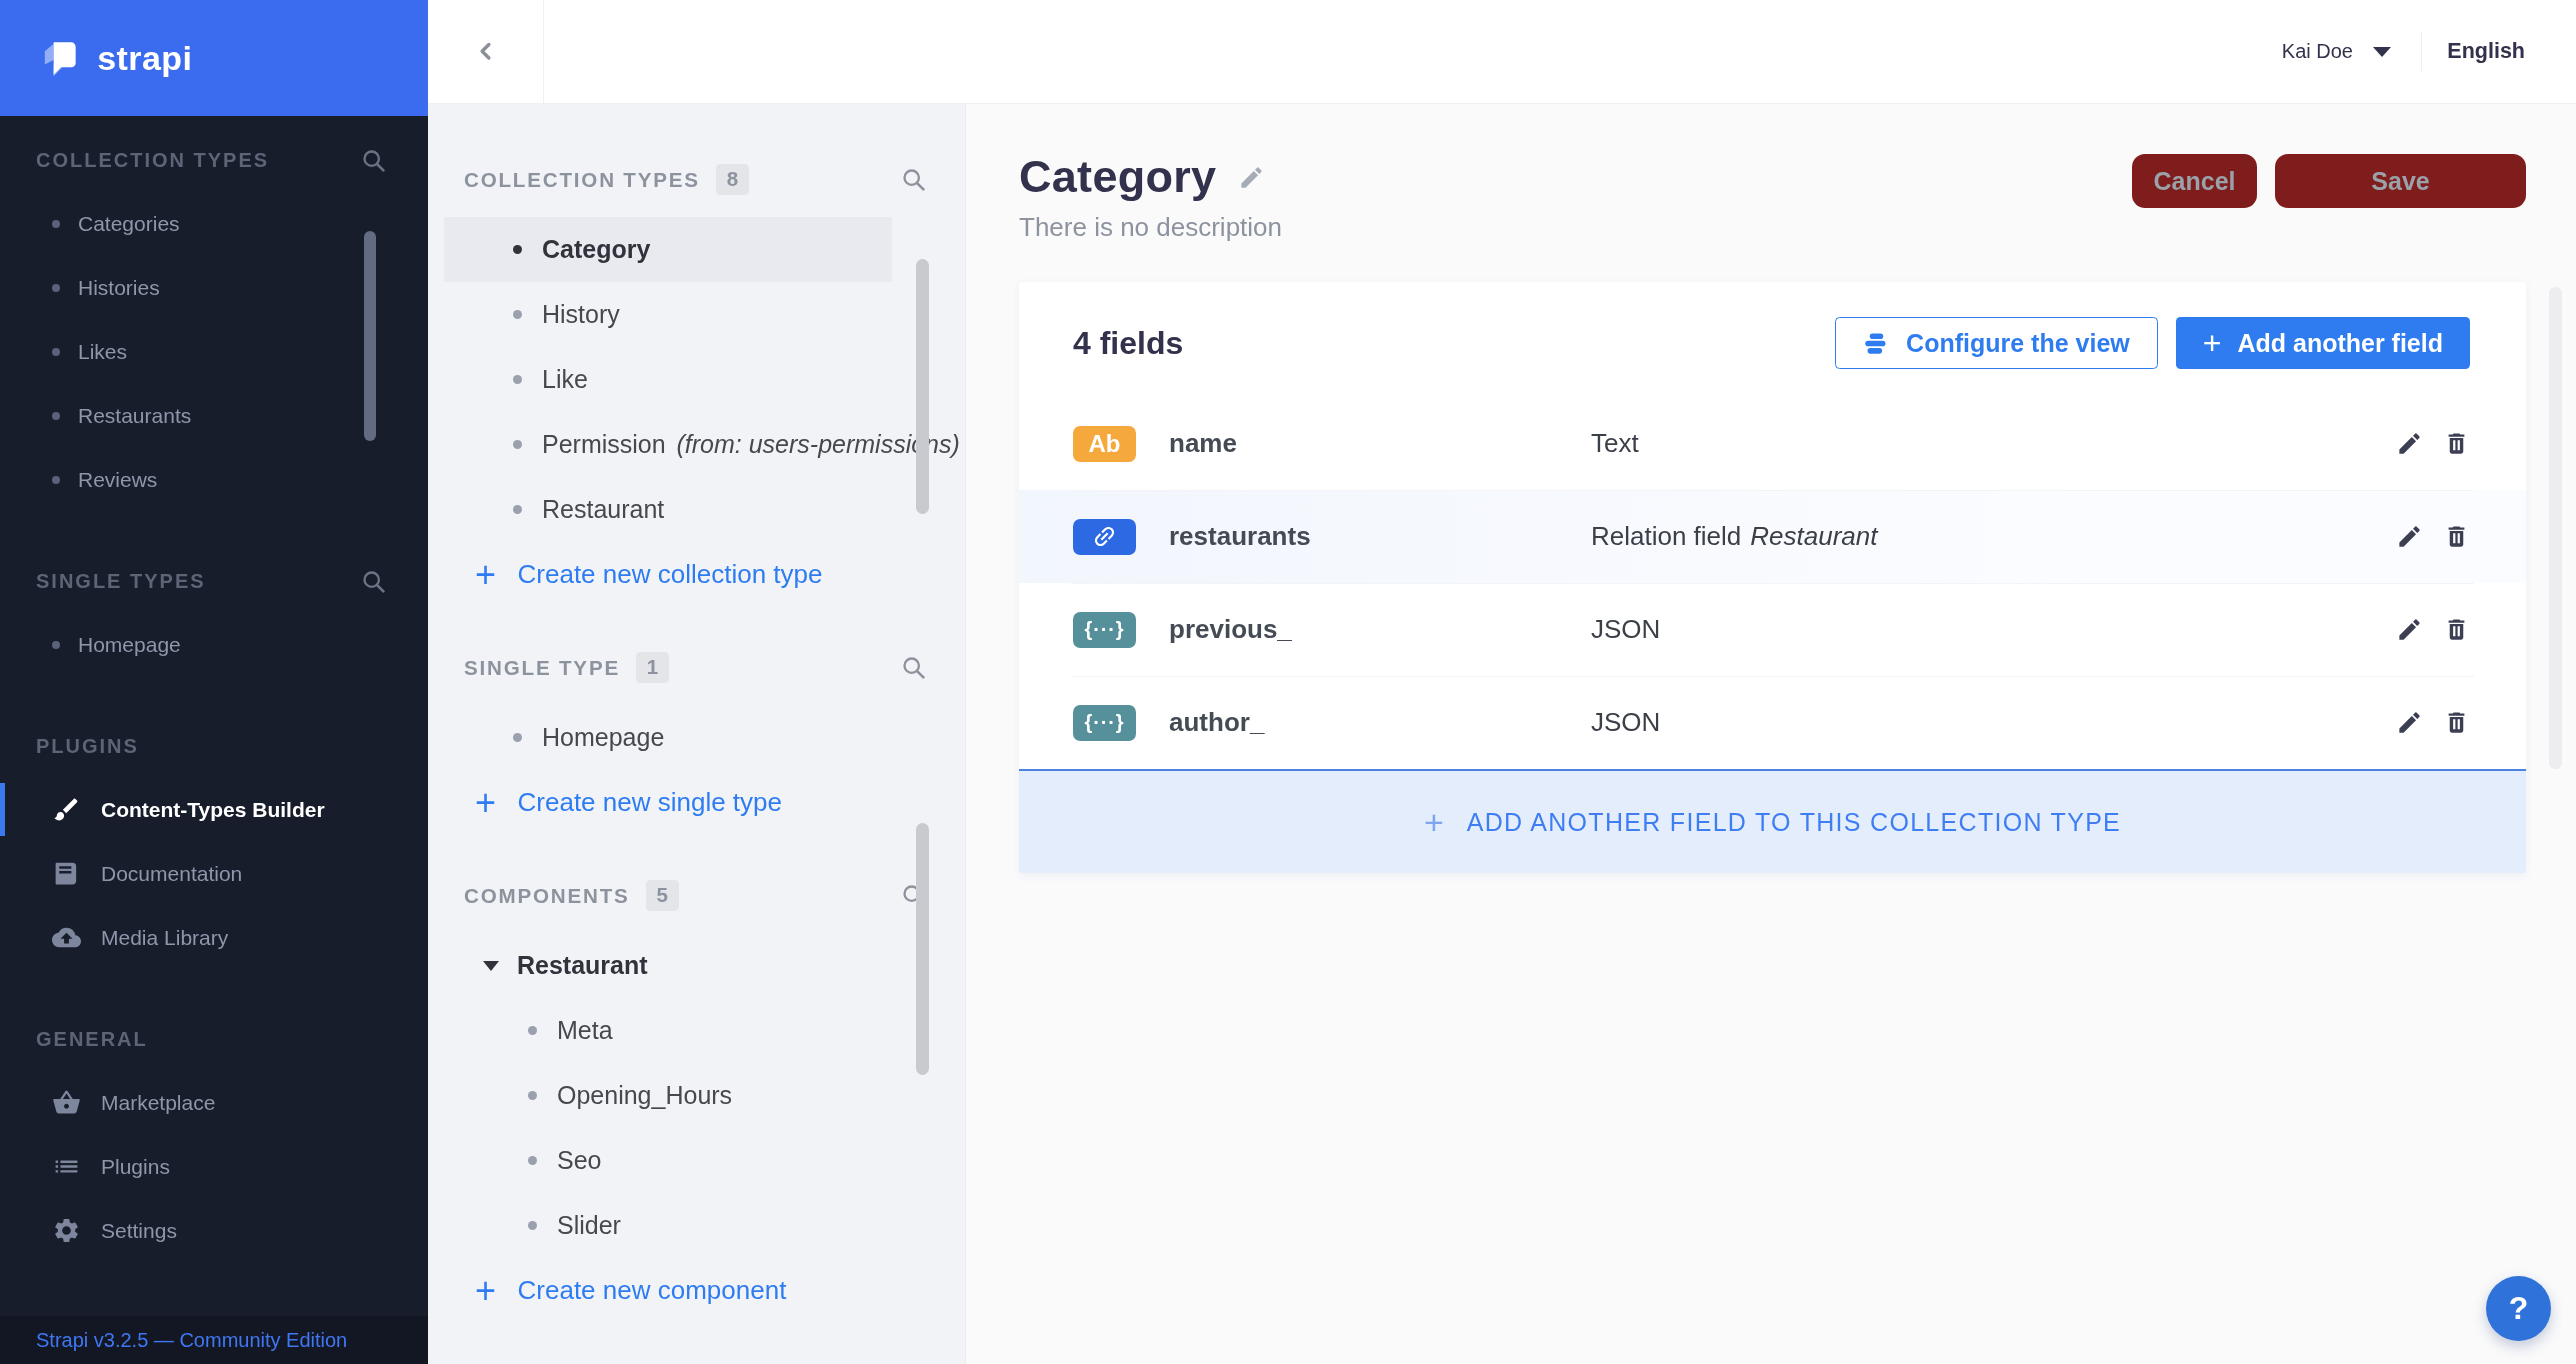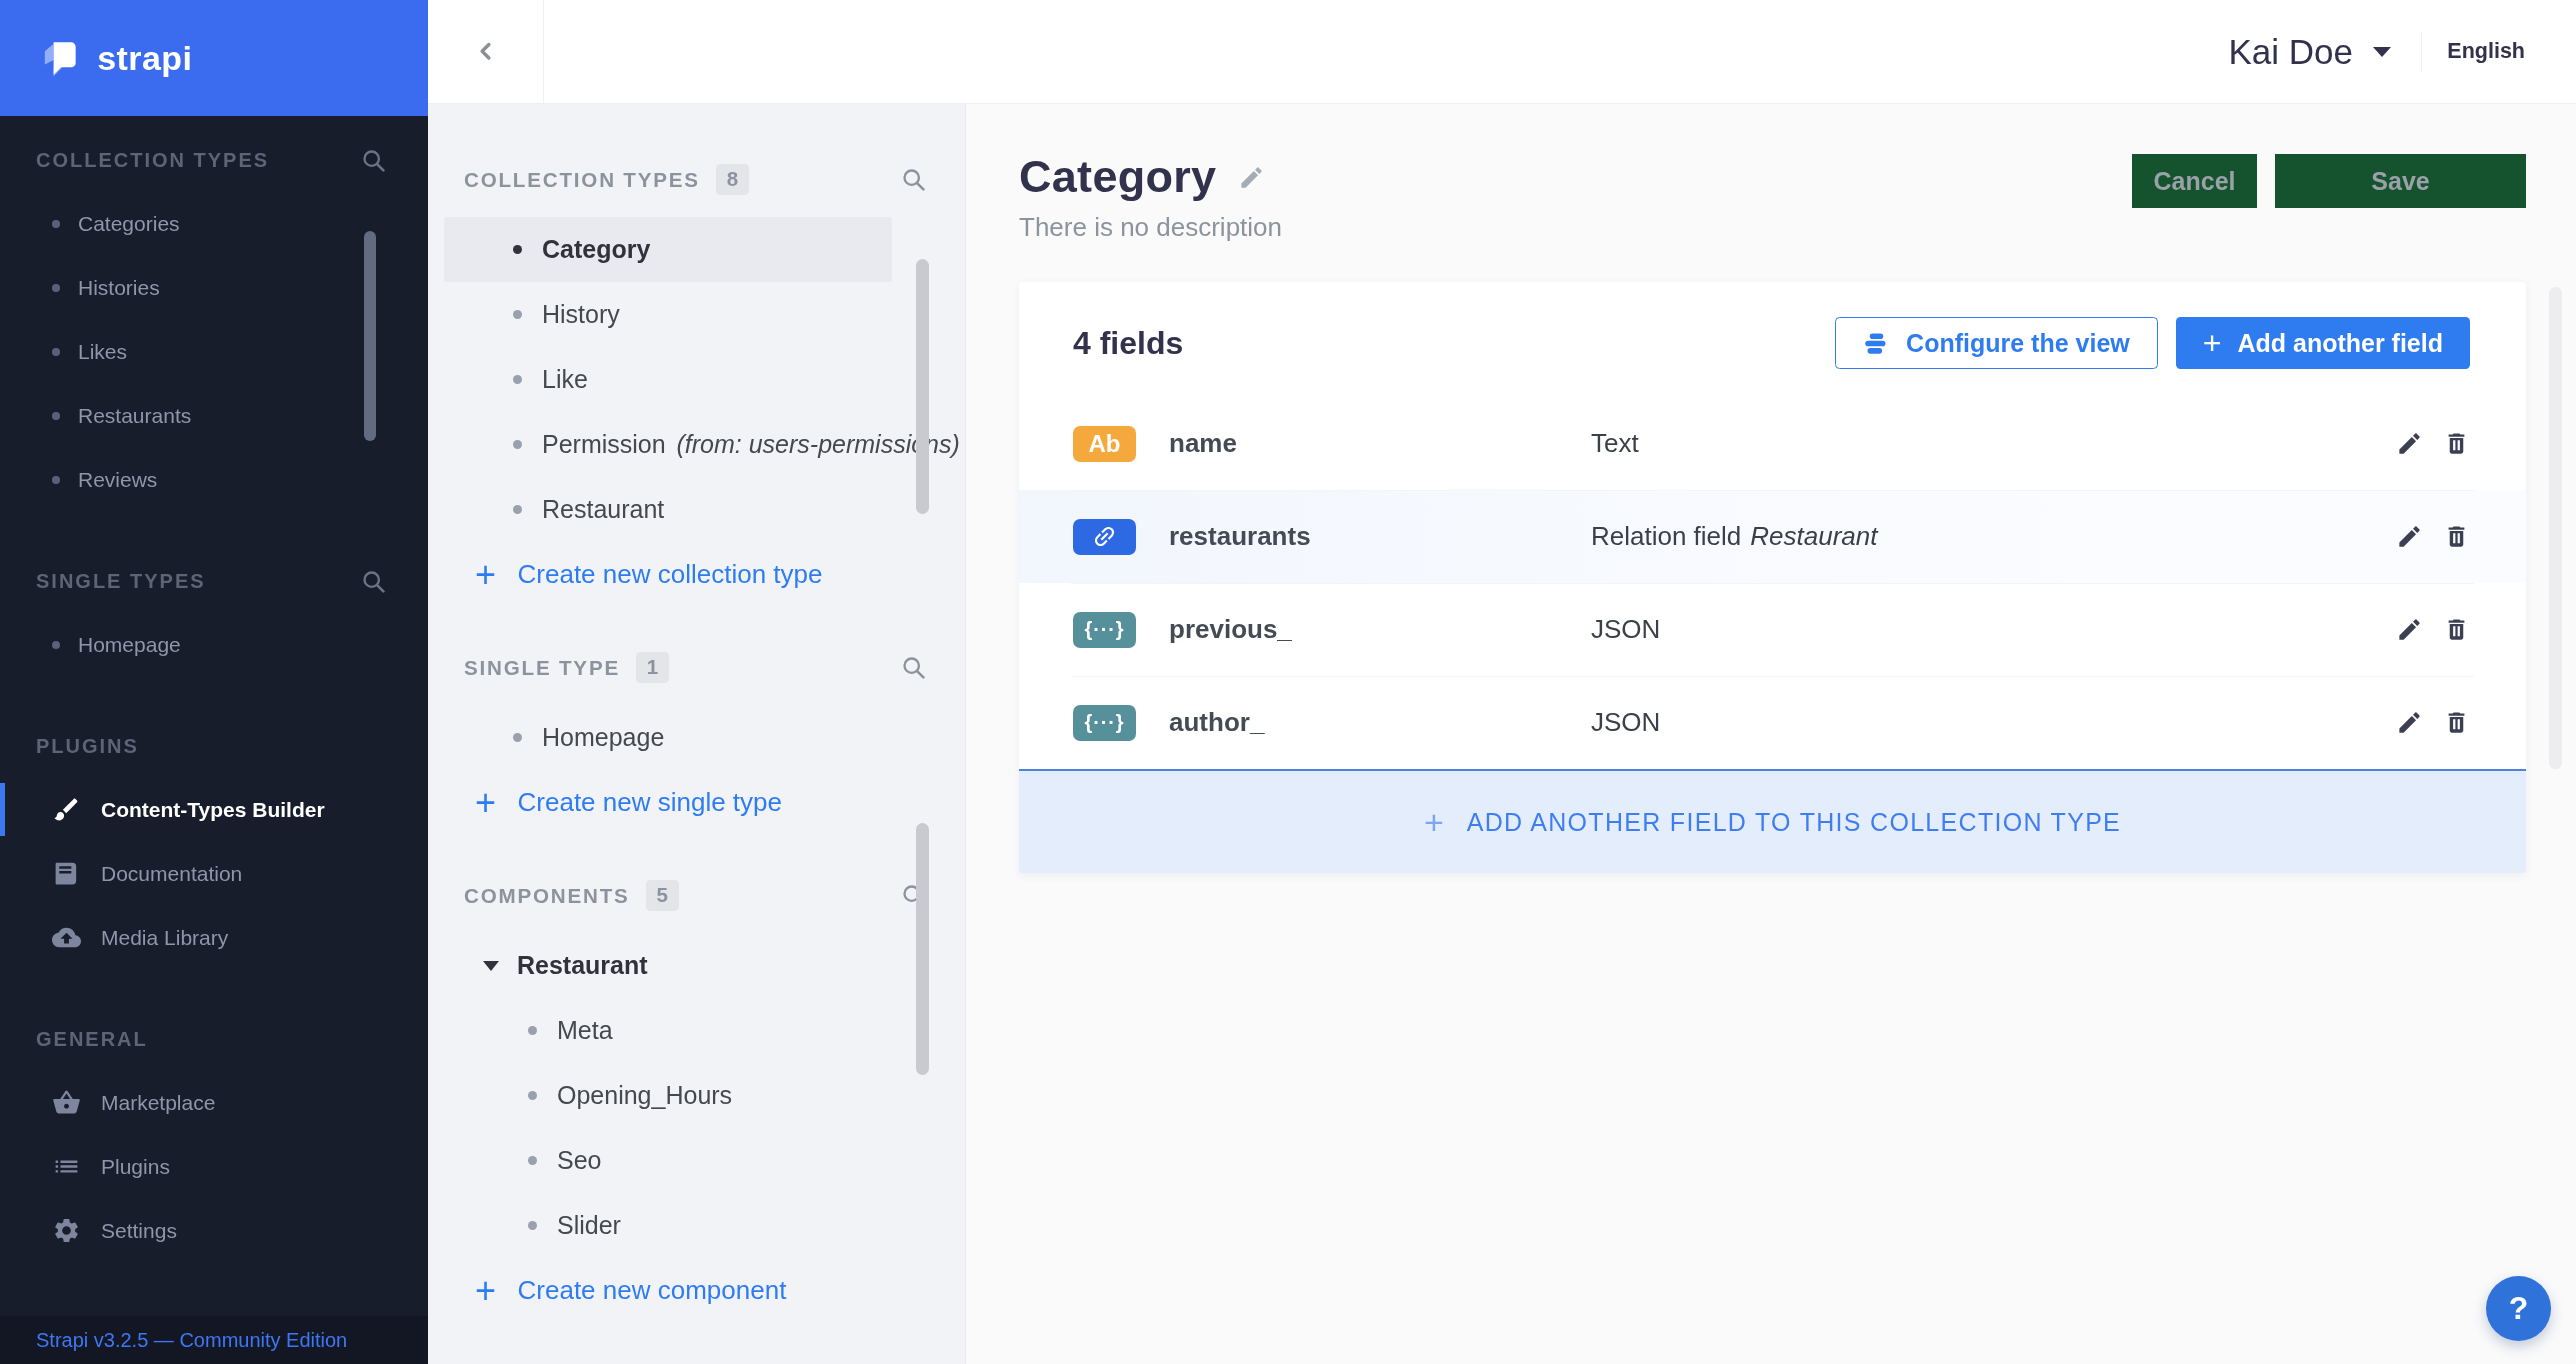--- a/index.html
+++ b/index.html
@@ -57,21 +57,21 @@
   .top-header {
     position:absolute; left:428px; right:0; top:0; height:104px; background:#ffffff;
     border-bottom:0.9px solid #f0f0f4; z-index:4; display:flex; align-items:center;
   }
   .back-btn {
     width:116px; height:104px; border-right:0.9px solid #f0f0f4; display:flex; align-items:center;
     justify-content:center; cursor:pointer; flex:0 0 auto;
   }
   .header-right { margin-left:auto; display:flex; align-items:center; padding-right:51px; }
   .user-menu { display:flex; align-items:center; cursor:pointer; }
-  .user-name { font-size:35px; color:#32324d; }
+  .user-name { font-size:20px; color:#32324d; }
   .caret-down {
     width:0; height:0; border-left:9px solid transparent; border-right:9px solid transparent;
     border-top:10.8px solid #32324d; margin-left:20px;
   }
   .header-divider { width:0.9px; height:39px; background:#eff0f3; margin:0 25px 0 30.5px; }
   .locale { font-size:21.5px; font-weight:bold; color:#32324d; cursor:pointer; }
 
   
   .subnav {
     position:absolute; left:428px; top:104px; bottom:0; width:538px; background:#f2f3f6;
@@ -115,21 +115,21 @@
   
   .main { position:absolute; left:966px; top:104px; right:0; bottom:0; background:#fafafb; }
   .page-head { position:absolute; left:53px; top:47px; }
   .title-row { display:flex; align-items:center; }
   .page-title { font-size:45px; font-weight:bold; color:#32324d; letter-spacing:0.3px; }
   .title-edit { margin-left:21.5px; cursor:pointer; display:flex; }
   .title-edit svg { width:27px; height:27px; fill:#a6acb6; }
   .page-subtitle { margin-top:9px; font-size:26px; color:#8d939e; }
   .head-actions { position:absolute; top:50px; right:50px; display:flex; }
   .btn-muted {
-    height:54px; border:none; border-radius:0; background:#14532d; color:#9ba1a9;
+    height:54px; border:none; border-radius:13px; background:#7f1d1d; color:#9ba1a9;
     font-size:25px; font-weight:bold; font-family:inherit; cursor:pointer;
   }
   .btn-cancel { width:125px; margin-right:18px; }
   .btn-save { width:251px; }
 
   .card {
     position:absolute; left:53px; top:178px; width:1507px; background:#ffffff;
     border-radius:3.6px; box-shadow:0 2.7px 9px rgba(40,60,100,.06);
   }
   .card-head { height:115px; display:flex; align-items:center; padding:7.2px 56px 0 54px; }

